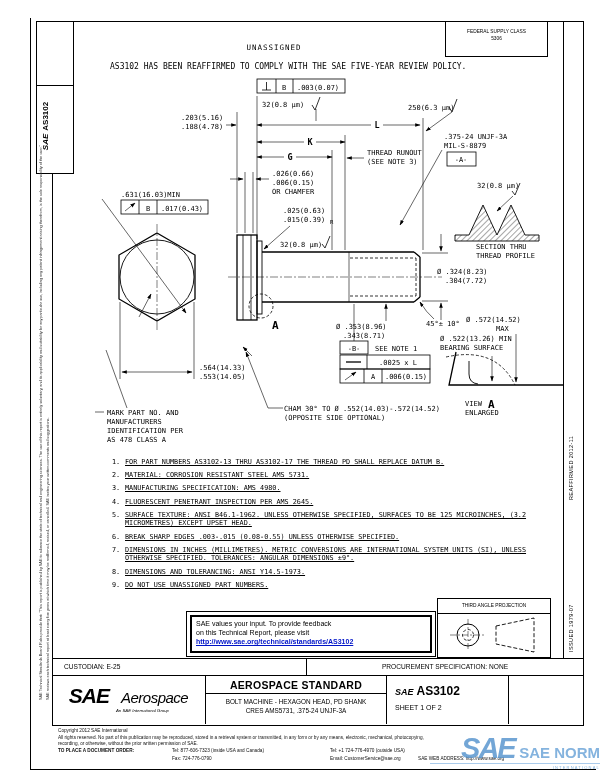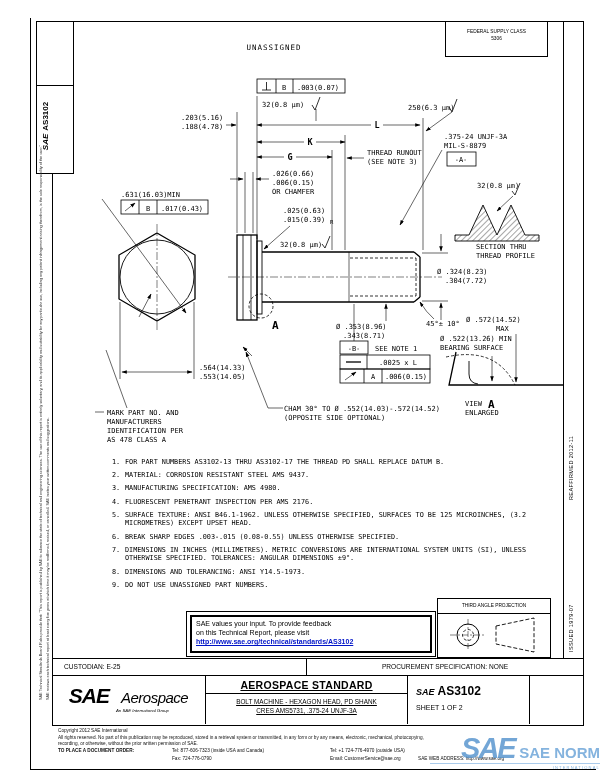--- a/index.html
+++ b/index.html
@@ -37,38 +37,38 @@
   .ln{stroke:#000;stroke-width:.6;fill:none;}
   .ln2{stroke:#000;stroke-width:.8;fill:none;}
   .out{stroke:#000;stroke-width:1.3;fill:none;}
   .mid{stroke:#000;stroke-width:.9;fill:none;}
   .dash{stroke-dasharray:3,2;}
   .cline{stroke:#000;stroke-width:.5;fill:none;stroke-dasharray:8,2,2,2;}
   
   .notes{left:112px;top:458px;width:450px;font-size:6.8px;line-height:8.6px;}
   .note{display:flex;margin-bottom:4.6px;}
   .nnum{width:13px;flex:none;}
-  .ntxt{flex:1;}
+  .ntxt{flex:1;text-decoration:underline;}
   
   .feedback{left:186px;top:611px;width:250px;height:46px;border:1px solid #000;box-sizing:border-box;padding:3px;}
   .feedback-inner{border:2px solid #000;height:100%;box-sizing:border-box;padding:2px 4px;
         font-size:7px;line-height:9.2px;}
   .feedback a{color:#0014c8;text-decoration:underline;font-weight:bold;}
   
   .projection{left:437px;top:598px;width:114px;height:60px;border:1px solid #000;box-sizing:border-box;}
   .proj-title{height:15px;border-bottom:1px solid #000;text-align:center;font-size:4.8px;
         padding-top:4px;box-sizing:border-box;}
   
   .custodian-row{left:52px;top:658px;width:531px;height:18px;border-top:1px solid #000;
         border-bottom:1px solid #000;box-sizing:border-box;display:flex;font-size:6.6px;}
   .cust-cell{width:255px;border-right:1px solid #000;box-sizing:border-box;padding:4px 0 0 12px;}
   .proc-cell{flex:1;text-align:center;padding-top:4px;}
   .title-block{left:52px;top:676px;width:531px;height:48px;box-sizing:border-box;display:flex;}
   .tb-col1{width:153px;box-sizing:border-box;padding-top:8px;text-align:center;}
-  .tb-col2{width:203px;border-left:1.2px solid #000;border-right:1.2px solid #000;box-sizing:border-box;text-decoration:underline;}
+  .tb-col2{width:182px;border-left:1.2px solid #000;border-right:1.2px solid #000;box-sizing:border-box;}
   .tb-col3{width:122px;border-right:1.2px solid #000;box-sizing:border-box;padding:5px 0 0 8px;}
   .tb-col4{flex:1;}
   .doc-type{height:18px;border-bottom:1.5px solid #000;box-sizing:border-box;text-align:center;
         font-size:10.5px;font-weight:bold;padding-top:3px;letter-spacing:.3px;}
   .title-lines{text-align:center;font-size:6.4px;line-height:8.6px;padding-top:4px;}
   .logo-sae{font-size:21px;font-weight:900;font-style:italic;letter-spacing:-1px;}
   .logo-suffix{font-size:15px;font-style:italic;font-weight:400;letter-spacing:-.5px;margin-left:12px;}
   .logo-tag{font-size:4.3px;font-style:italic;margin-top:0px;text-align:center;padding-left:28px;}
   .num-sae{font-size:9px;font-weight:900;font-style:italic;margin-right:3px;}
   .num-doc{font-size:12px;font-weight:bold;}
@@ -102,20 +102,21 @@
   <div class="abs mline mline2">SAE reviews each technical report at least every five years at which time it may be reaffirmed, revised, or cancelled. SAE invites your written comments and suggestions.</div>
 
   <div class="abs vstrip issued">ISSUED 1979-07</div>
   <div class="abs vstrip reaffirmed">REAFFIRMED 2012-11</div>
 
   <div class="abs fsc">
     <div>FEDERAL SUPPLY CLASS</div>
     <div>5306</div>
   </div>
   <div class="abs mono rationale-title">UNASSIGNED</div>
+  <div class="abs mono rationale-text">AS3102 HAS BEEN REAFFIRMED TO COMPLY WITH THE SAE FIVE-YEAR REVIEW POLICY.</div>
 
   <svg class="abs drawing" width="511" height="385" viewBox="52 75 511 385">
     <defs>
       <marker id="ah" markerWidth="9" markerHeight="7" refX="8" refY="3" orient="auto-start-reverse">
         <path d="M0,0 L9,3 L0,6 z" fill="#000"></path>
       </marker>
       <pattern id="hatch" width="4" height="4" patternUnits="userSpaceOnUse" patternTransform="rotate(45)">
         <line x1="0" y1="0" x2="0" y2="4" stroke="#000" stroke-width="0.7"></line>
       </pattern>
     </defs>
@@ -280,29 +281,29 @@
     </g>
   </svg>
 
   <div class="abs mono notes">
     <div class="note">
         <span class="nnum">1.</span>
         <span class="ntxt">FOR PART NUMBERS AS3102-13 THRU AS3102-17  THE THREAD PD SHALL REPLACE DATUM B.</span>
       </div>
     <div class="note">
         <span class="nnum">2.</span>
-        <span class="ntxt">MATERIAL:  CORROSION RESISTANT STEEL AMS 9437.</span>
+        <span class="ntxt">MATERIAL:  CORROSION RESISTANT STEEL AMS 5731.</span>
       </div>
     <div class="note">
         <span class="nnum">3.</span>
         <span class="ntxt">MANUFACTURING SPECIFICATION:  AMS 4980.</span>
       </div>
     <div class="note">
         <span class="nnum">4.</span>
-        <span class="ntxt">FLUORESCENT PENETRANT INSPECTION PER AMS 2176.</span>
+        <span class="ntxt">FLUORESCENT PENETRANT INSPECTION PER AMS 2645.</span>
       </div>
     <div class="note">
         <span class="nnum">5.</span>
         <span class="ntxt">SURFACE TEXTURE:  ANSI B46.1-1962.  UNLESS OTHERWISE SPECIFIED, SURFACES TO BE 125 MICROINCHES, (3.2 MICROMETRES) EXCEPT UPSET HEAD.</span>
       </div>
     <div class="note">
         <span class="nnum">6.</span>
         <span class="ntxt">BREAK SHARP EDGES .003-.015 (0.08-0.55) UNLESS OTHERWISE SPECIFIED.</span>
       </div>
     <div class="note">

